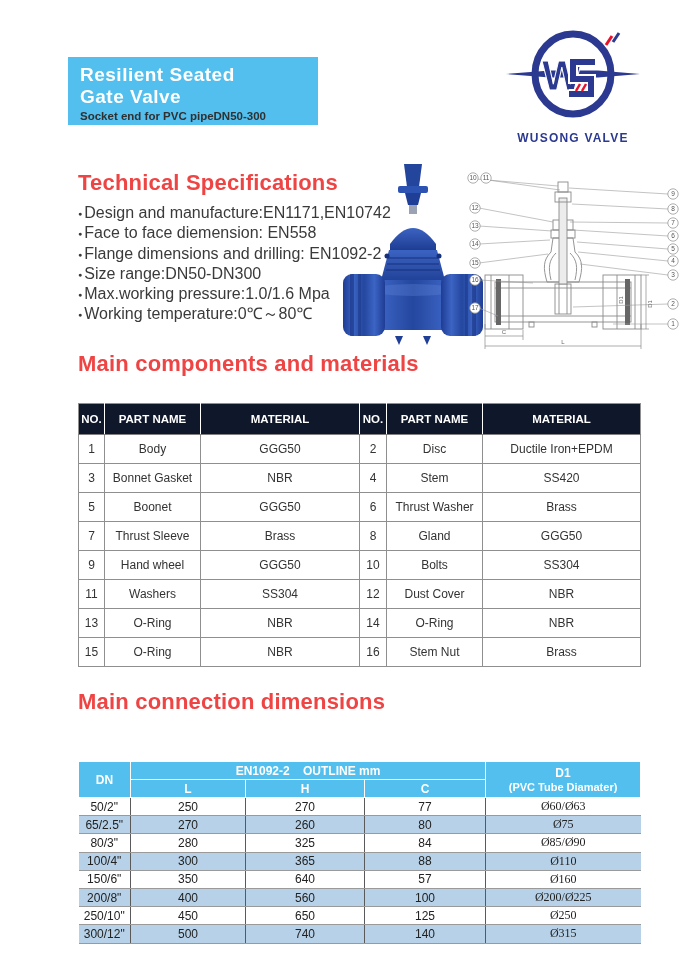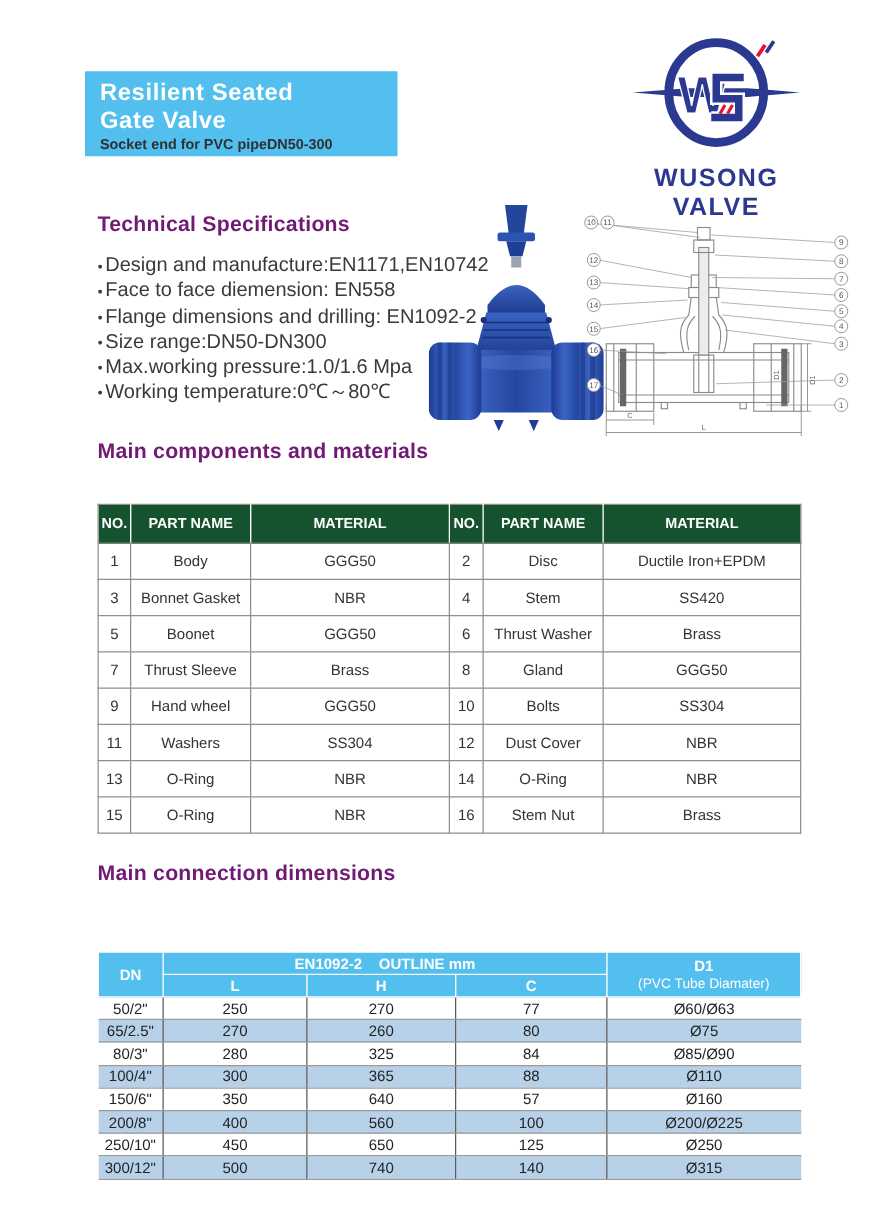--- a/index.html
+++ b/index.html
@@ -7,56 +7,56 @@
         font-family:"Liberation Sans",sans-serif;}
 
   
   .title-box{position:absolute;left:68px;top:57px;width:250px;height:68px;
              background:#52BFEE;box-sizing:border-box;padding:7px 12px 12px 12px;}
   .title-line{font-size:19px;font-weight:bold;color:#fff;line-height:22px;letter-spacing:.5px;}
   .title-sub{display:flex;margin-top:2px;padding-right:3px;
              font-size:11.5px;font-weight:600;color:#303030;}
 
   .logo{position:absolute;left:498px;top:28px;width:150px;text-align:center;}
-  .logo-word{font-size:20px;font-weight:bold;color:#2B3990;letter-spacing:1.2px;margin-top:1px;}
-
-  
-  .sec-h{position:absolute;font-size:17px;font-weight:600;color:#701a75;letter-spacing:.2px;}
+  .logo-word{font-size:12px;font-weight:bold;color:#2B3990;letter-spacing:1.2px;margin-top:1px;}
+
+  
+  .sec-h{position:absolute;font-size:22px;font-weight:600;color:#ef4444;letter-spacing:.2px;}
   #h-specs{left:78px;top:170px;}
   #h-comp {left:78px;top:351px;}
   #h-dim  {left:78px;top:689px;}
 
   
   .specs{position:absolute;left:78px;top:203px;margin:0;padding:0;list-style:none;}
   .specs li{font-size:16px;color:#3a3a3a;line-height:19.3px;}
   .specs li::before{content:"\25CF";font-size:7px;vertical-align:2px;margin-right:2px;color:#3a3a3a;}
 
   
   .photo{position:absolute;left:343px;top:160px;width:140px;height:190px;}
   .draw {position:absolute;left:463px;top:164px;width:222px;height:190px;}
 
   
   table{border-collapse:collapse;}
   .comp-table{position:absolute;left:78px;top:403px;width:562px;table-layout:fixed;}
-  .comp-table th{background:#14532d;color:#fff;font-size:11.5px;font-weight:600;height:28px;
+  .comp-table th{background:#0f172a;color:#fff;font-size:11.5px;font-weight:600;height:28px;
                  border-right:1px solid #fff;border-bottom:1px solid #808080;}
   .comp-table th:last-child{border-right:none;}
   .comp-table td{border:1px solid #8f8f8f;font-size:12px;color:#333;text-align:center;height:26px;}
   .comp-table{border:1.5px solid #8f8f8f;}
 
   
   .dim-table{position:absolute;left:78px;top:761px;width:562px;table-layout:fixed;}
   .dim-table th{background:#52BFEE;color:#fff;font-size:12px;font-weight:600;height:17px;
                 border:1px solid #fff;padding:0;}
   .dim-table th.group{white-space:pre;}
   .dim-table th .d1a{font-size:12px;line-height:15px;}
-  .dim-table th .d1b{font-size:11px;font-weight:400;line-height:13px;}
+  .dim-table th .d1b{font-size:11px;font-weight:700;line-height:13px;}
   .dim-table td{font-size:12px;color:#222;text-align:center;height:17.2px;
                 border-right:1px solid #5a5a5a;border-bottom:1px solid #9a9a9a;padding:0;}
-  .dim-table td:last-child{border-right:none;}
+  .dim-table td:last-child{border-right:none;font-family:Liberation Serif, serif;}
   .dim-table tr.alt td{background:#B7D2E8;}
 
   svg text{font-family:"Liberation Sans",sans-serif;}
 </style>
 </head>
 <body>
 
 <div class="page">
 
   <div class="title-box">

